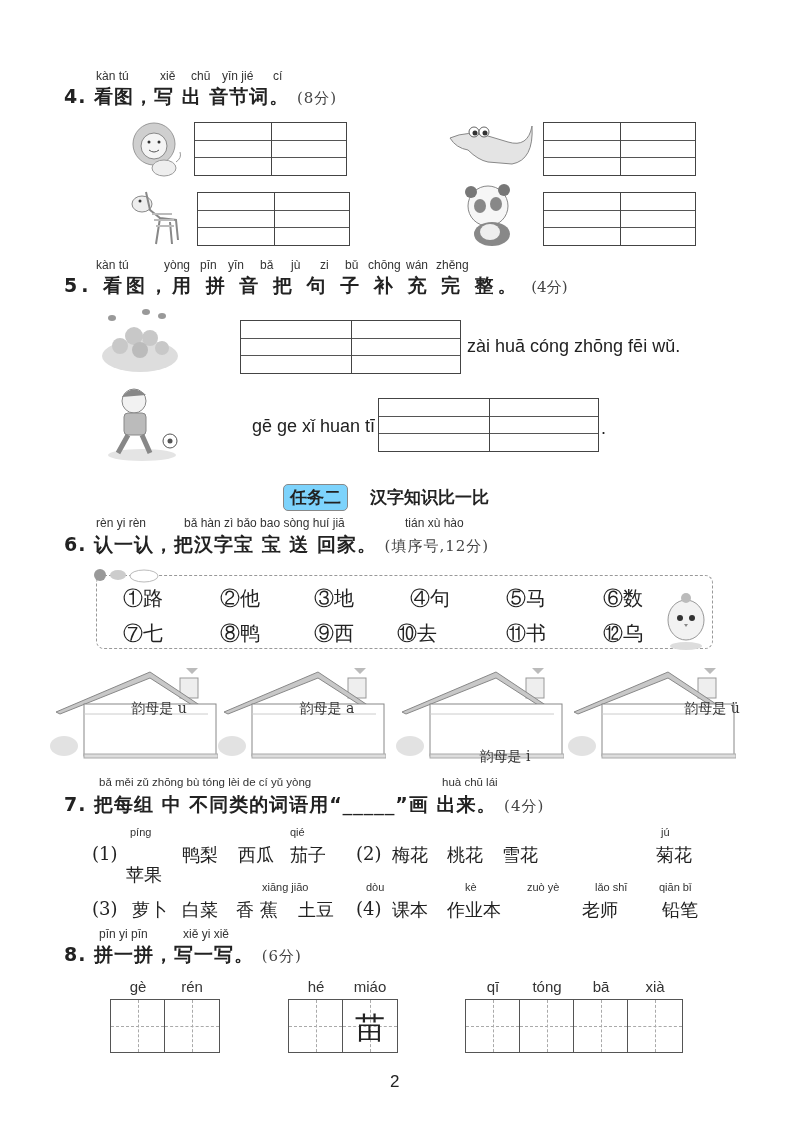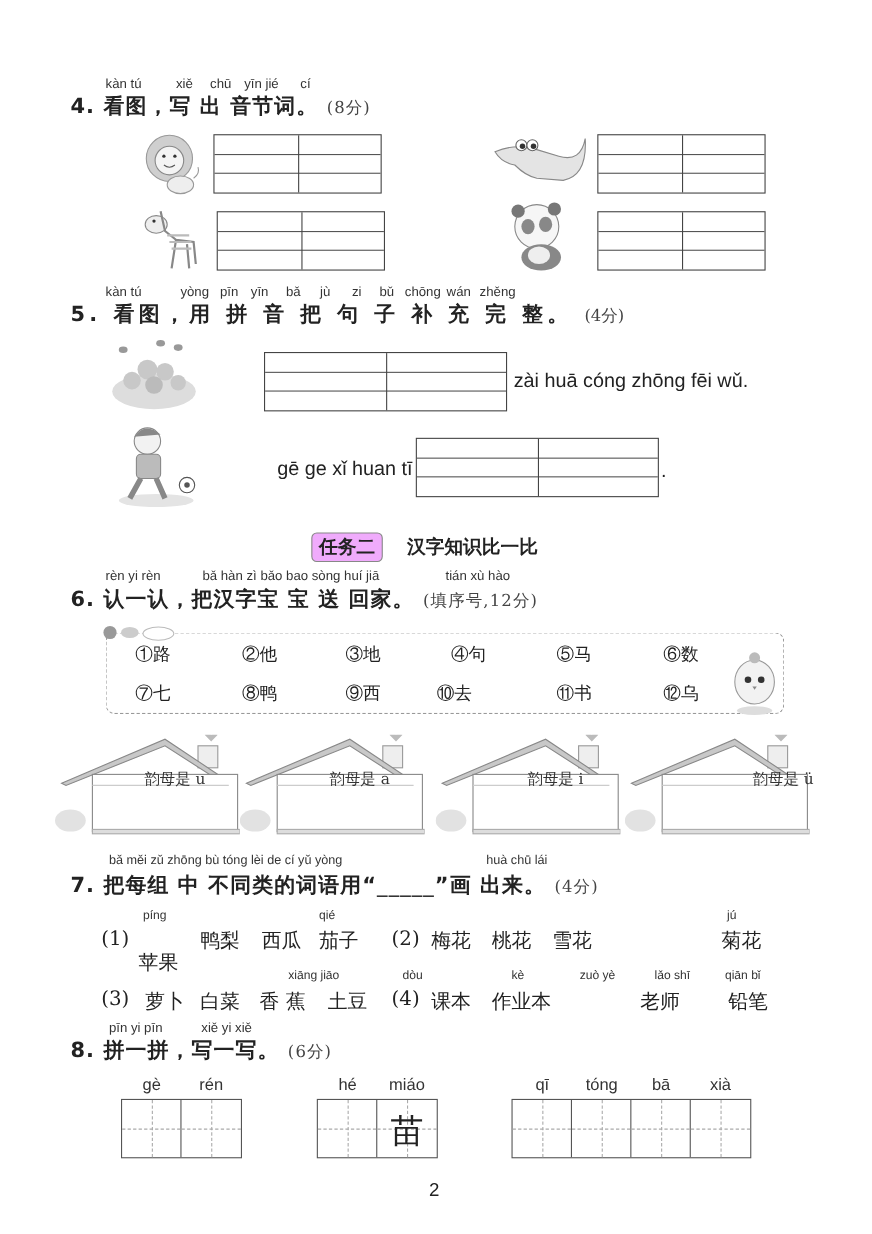--- a/index.html
+++ b/index.html
@@ -10,25 +10,25 @@
   .qline { position: absolute; font-size: 19px; font-weight: bold; color: #222; white-space: nowrap; letter-spacing: 1px; }
   .qline .pts { font-weight: normal; font-size: 15px; color: #444; font-family: "DejaVu Serif", serif; }
   
   .pybox { position: absolute; border: 1.5px solid #444; }
   .pybox .h1, .pybox .h2 { position: absolute; left: 0; right: 0; border-top: 1px solid #555; }
   .pybox .h1 { top: 33%; }
   .pybox .h2 { top: 66%; }
   .pybox .v { position: absolute; top: 0; bottom: 0; left: 50%; border-left: 1.5px solid #444; }
   .sentence { position: absolute; font-family: "Liberation Sans", sans-serif; font-size: 18px; color: #222; white-space: nowrap; }
   
-  .task-tag { position: absolute; border: 1.5px solid #888; border-radius: 5px; padding: 1px 6px; font-size: 17px; font-weight: bold; background: #f0abfc; }
+  .task-tag { position: absolute; border: 1.5px solid #888; border-radius: 5px; padding: 1px 6px; font-size: 17px; font-weight: bold; background: #7dd3fc; }
   .task-title { position: absolute; font-size: 17px; font-weight: bold; }
   
   .charpanel { position: absolute; border: 1.5px dashed #999; border-radius: 8px; }
-  .char-item { position: absolute; font-family: "DejaVu Serif", serif; font-size: 16px; color: #222; white-space: nowrap; }
+  .char-item { position: absolute; font-family: "DejaVu Serif", serif; font-size: 20px; color: #222; white-space: nowrap; }
   
   .house { position: absolute; width: 168px; height: 92px; }
   .house svg { position: absolute; left: 0; top: 0; }
   .house .label { position: absolute; top: 32px; left: 0; width: 150px; text-align: center; font-family: "DejaVu Serif", serif; font-size: 14px; color: #333; }
   
   .w { position: absolute; font-family: "DejaVu Serif", serif; font-size: 18px; color: #222; white-space: nowrap; }
   .wpy { position: absolute; font-family: "Liberation Sans", sans-serif; font-size: 11px; color: #333; white-space: nowrap; }
   
   .grid { position: absolute; height: 54px; border: 1.5px solid #555; display: flex; }
   .cell { position: relative; width: 54px; height: 100%; border-right: 1.5px solid #555; }
@@ -249,21 +249,21 @@
   <div class="house" style="left:396px;top:668px;">
     <svg width="168" height="92" viewBox="0 0 168 92">
         <ellipse cx="14" cy="78" rx="14" ry="10" fill="#e2e2e2"></ellipse>
         <rect x="130" y="10" width="18" height="20" fill="#eee" stroke="#999"></rect>
         <path d="M148 0 q-4 -4 -6 0 q-2 -4 -6 0 l6 6z" fill="#bbb"></path>
         <path d="M6 44 L100 4 L160 44 L156 46 L100 10 L10 46Z" fill="#c8c8c8" stroke="#888"></path>
         <rect x="34" y="36" width="132" height="52" fill="#fff" stroke="#888"></rect>
         <line x1="34" y1="46" x2="158" y2="46" stroke="#ccc"></line>
         <rect x="34" y="86" width="134" height="4" fill="#ddd" stroke="#aaa"></rect>
       </svg>
-    <span class="label" style="left:34px;">韵母是 i</span>
+    <span class="label" style="left:34px;margin-top:48px;">韵母是 i</span>
   </div>
   <div class="house" style="left:568px;top:668px;">
     <svg width="168" height="92" viewBox="0 0 168 92">
         <ellipse cx="14" cy="78" rx="14" ry="10" fill="#e2e2e2"></ellipse>
         <rect x="130" y="10" width="18" height="20" fill="#eee" stroke="#999"></rect>
         <path d="M148 0 q-4 -4 -6 0 q-2 -4 -6 0 l6 6z" fill="#bbb"></path>
         <path d="M6 44 L100 4 L160 44 L156 46 L100 10 L10 46Z" fill="#c8c8c8" stroke="#888"></path>
         <rect x="34" y="36" width="132" height="52" fill="#fff" stroke="#888"></rect>
         <line x1="34" y1="46" x2="158" y2="46" stroke="#ccc"></line>
         <rect x="34" y="86" width="134" height="4" fill="#ddd" stroke="#aaa"></rect>

